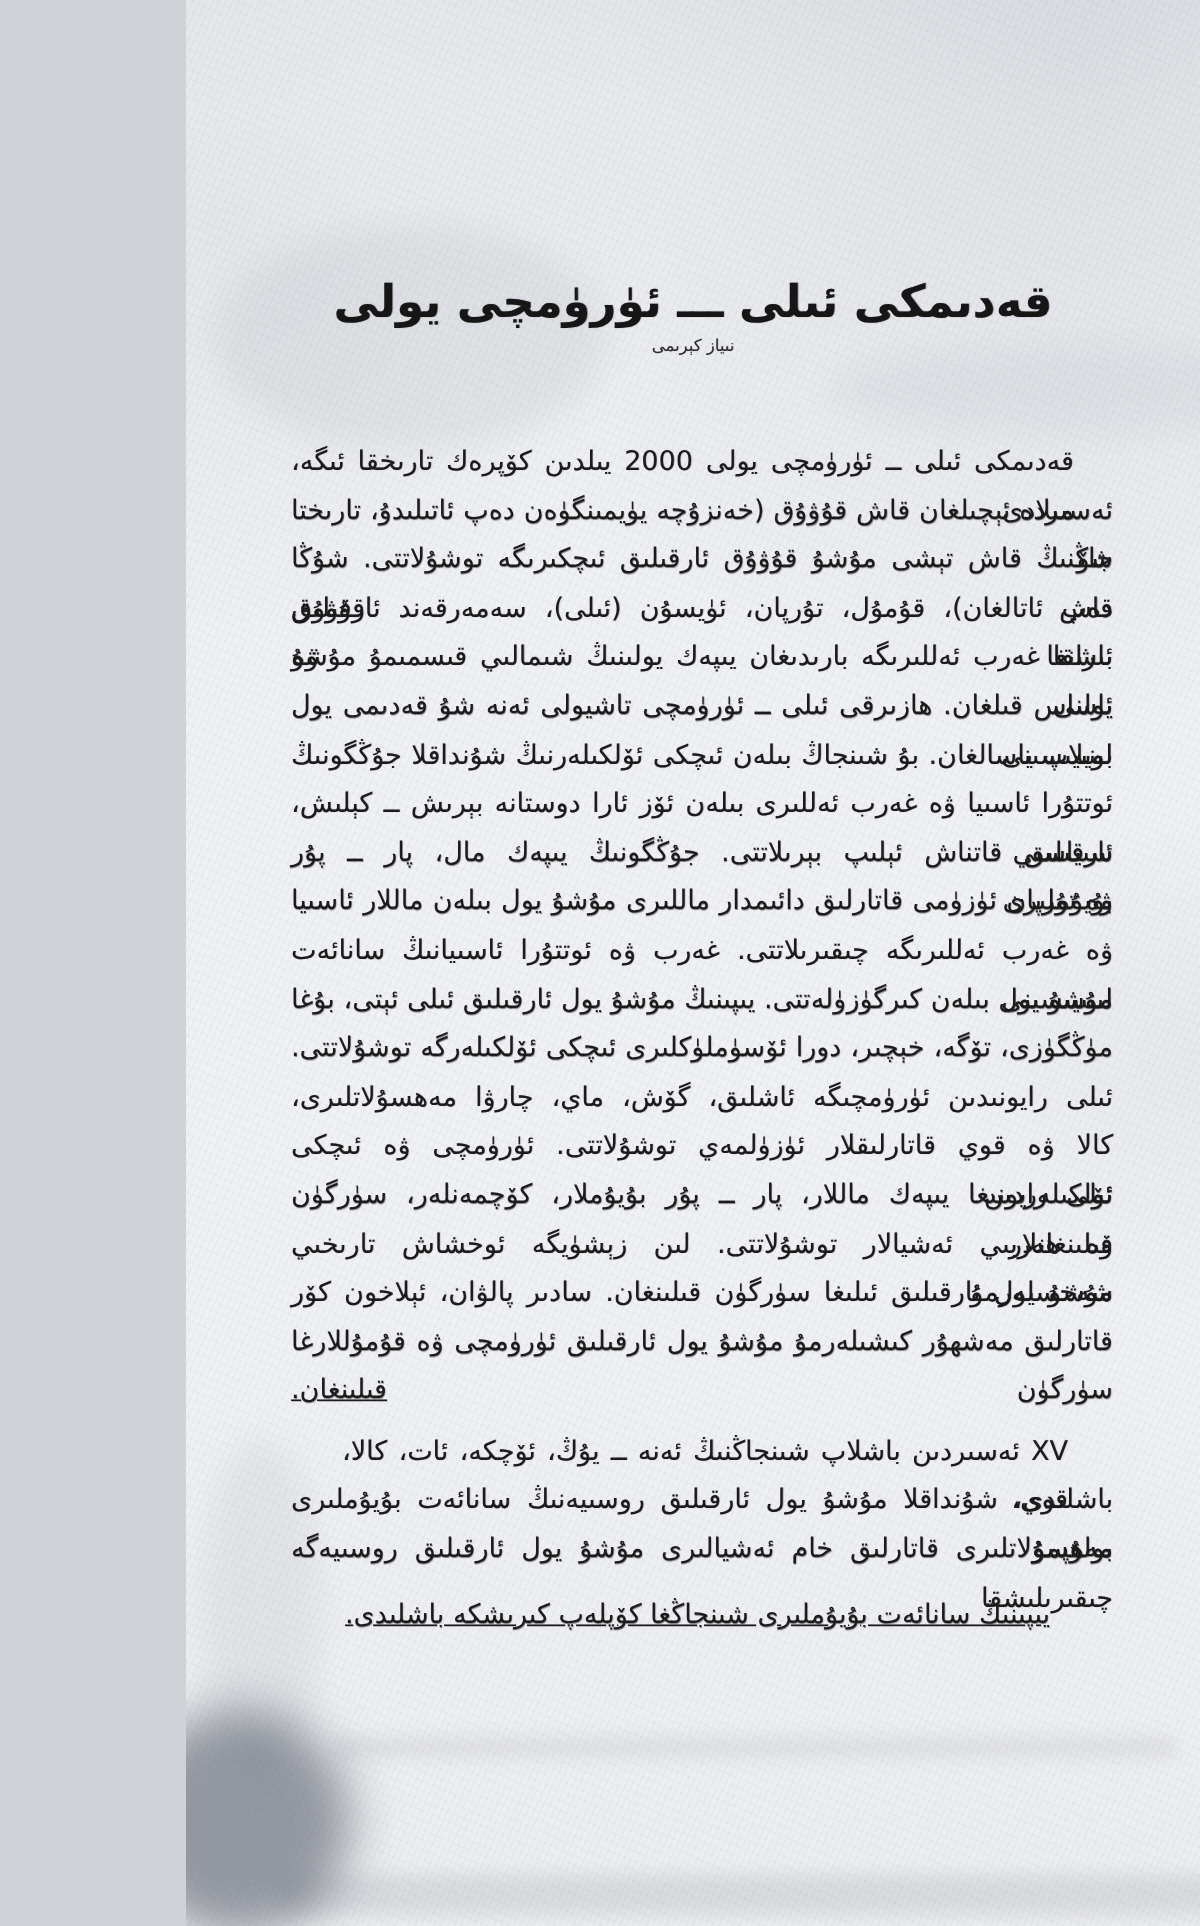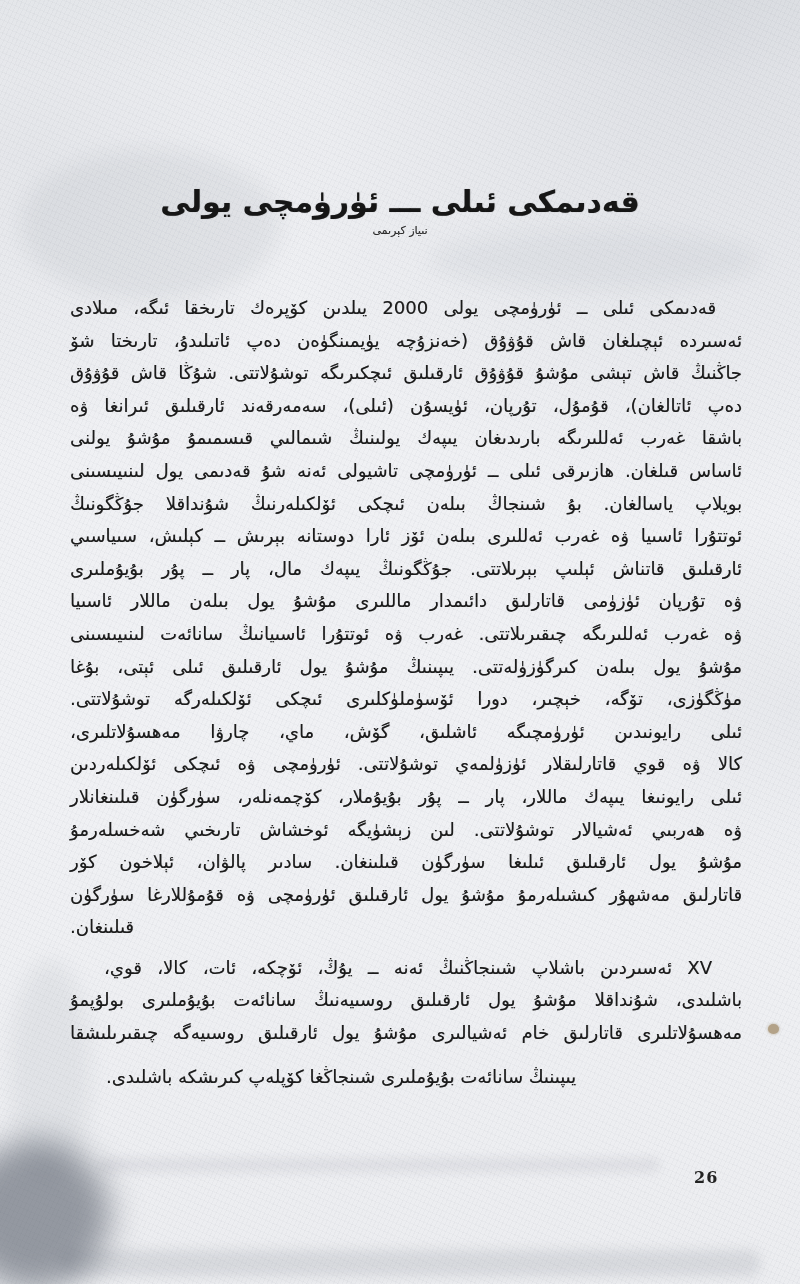--- a/index.html
+++ b/index.html
@@ -2,21 +2,21 @@
 <html lang="ug" dir="rtl"><head>
 <meta charset="utf-8">
 <style>
   html,body{margin:0;padding:0;}
   body{
     width:800px;height:1284px;
     font-family:"DejaVu Sans",sans-serif;
     background:#cfd2d6;
   }
   .page{
-    position:relative;width:800px;height:1284px;overflow:hidden;
+    position:relative;width:676px;height:1284px;overflow:hidden;
     background:
       radial-gradient(circle at 88% 2%, rgba(140,146,158,.18), transparent 34%),
       radial-gradient(circle at 4% 12%, rgba(150,156,166,.12), transparent 22%),
       radial-gradient(circle at 99% 55%, rgba(150,156,166,.10), transparent 18%),
       linear-gradient(180deg, #e9ebee 0%, #eff0f3 6%, #f0f1f4 60%, #ecedf0 100%);
     color:#1c1c1c;
   }
   .grain{
     position:absolute;inset:0;pointer-events:none;
     background:
@@ -63,21 +63,21 @@
   .line{
     text-align:justify;
     -moz-text-align-last:justify;
     text-align-last:justify;
     white-space:normal;
     height:32.6px;overflow:visible;
   }
   .line.first{padding-right:26px;}
   .line.first2{padding-right:30px;padding-left:34px;}
   .line.end{
-    text-align:left;text-align-last:left;-moz-text-align-last:left;
+    text-align:left;text-align-last:left;text-decoration:underline;-moz-text-align-last:left;
   }
   .line.end.inset{padding-left:36px;margin-top:11px;}
   .page-number{
     position:absolute;left:694px;top:1168px;
     font-size:16px;font-weight:bold;color:#222;
     letter-spacing:1px;
     font-family:"DejaVu Serif",serif;
   }
 </style>
 </head>

